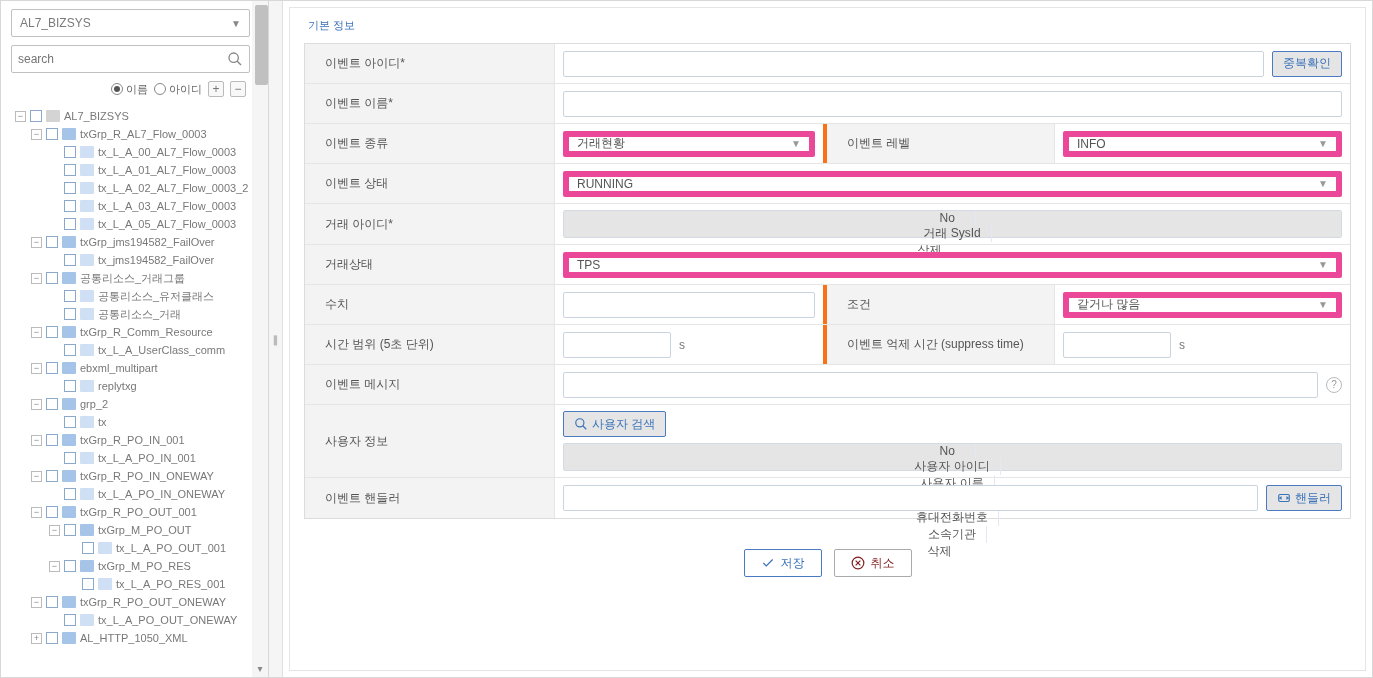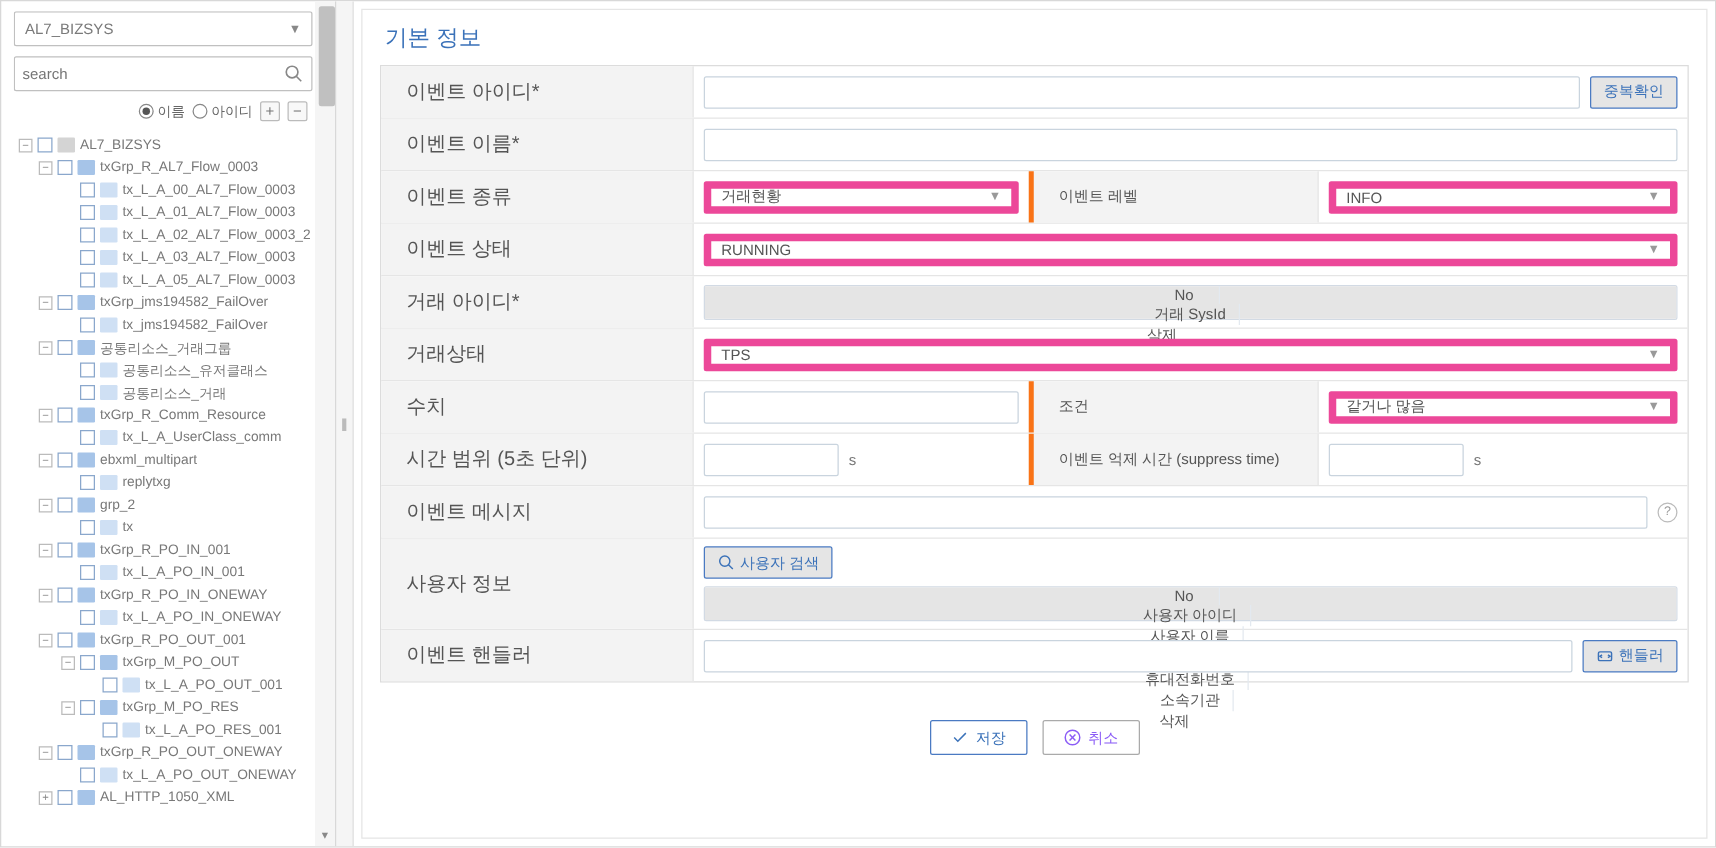--- a/index.html
+++ b/index.html
@@ -205,42 +205,42 @@
       font-size: 10px;
     }
     .right-panel {
       flex: 1;
       padding: 10px 14px;
       border: 1px solid #e5e5e5;
       margin: 6px;
       overflow: auto;
     }
     .section-title {
-      font-size: 18px;
+      font-size: 11px;
       color: #3b72b9;
       font-weight: 500;
       margin-bottom: 10px;
       padding-left: 4px;
     }
     .form-table {
       width: 100%;
       border-collapse: collapse;
       border: 1px solid #dcdcdc;
     }
     .form-row {
       display: flex;
       border-bottom: 1px solid #e5e5e5;
       min-height: 40px;
     }
     .form-row:last-child { border-bottom: none;}
     .form-label {
       width: 250px;
       background: #f3f3f3;
       padding: 10px 20px;
-      font-size: 16px;
+      font-size: 12px;
       color: #555;
       display: flex;
       align-items: center;
       border-right: 1px solid #e6e6e6;
     }
     .form-value {
       flex: 1;
       padding: 6px 8px;
       display: flex;
       align-items: center;
@@ -344,21 +344,21 @@
       font-size: 12px;
       border-radius: 2px;
       cursor: pointer;
       display: inline-flex;
       align-items: center;
       gap: 6px;
       height: 28px;
     }
     .action-btn.cancel {
       border-color: #aaa;
-      color: #8b5cf6;
+      color: #7f1d1d;
     }
     .unit { color: #777; font-size: 12px; }
     svg { display: block; }
   </style>
 </head>
 <body>
 
 <div class="left-panel">
   <div class="left-content">
     <div class="dropdown">

